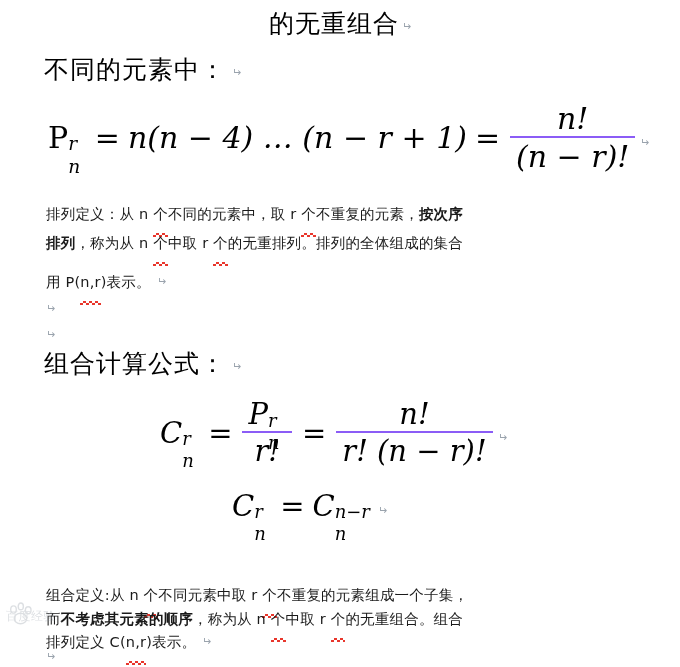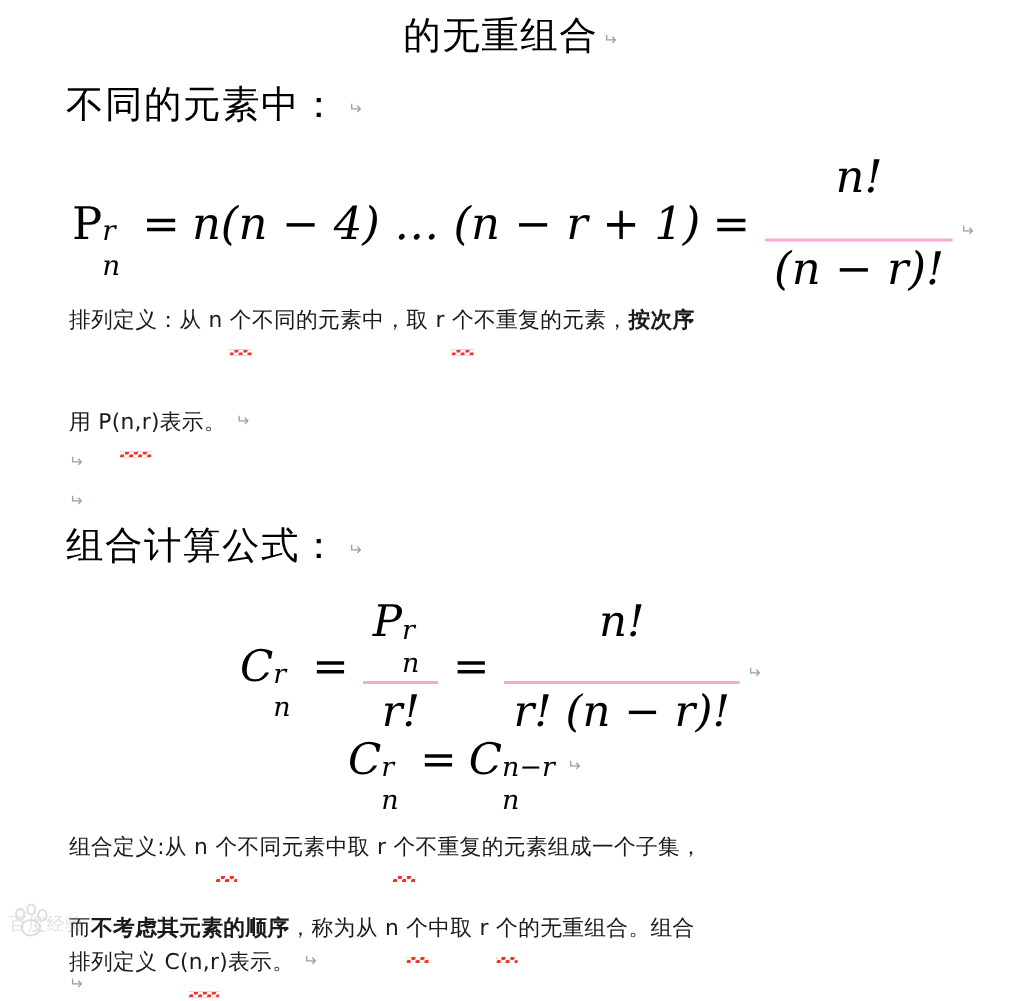--- a/index.html
+++ b/index.html
@@ -113,24 +113,23 @@
     top: -0.08em;
     margin: 0 2px;
   }
   .frac .num {
     display: block;
     padding: 0 6px 1px 6px;
     line-height: 1.12;
   }
   .frac .den {
     display: block;
-    border-top: 2px solid #f9a8d4;
+    border-top: 2px solid #8b5cf6;
     padding: 2px 6px 0 6px;
     line-height: 1.12;
-    margin-top: 23px;
   }
 
   .formula-1 { top: 104px; left: 48px; font-size: 30px; }
   .formula-2 { top: 400px; left: 160px; font-size: 29px; }
   .formula-3 { top: 492px; left: 232px; font-size: 29px; }
 
   
   .body-text {
     position: absolute;
     left: 46px;
@@ -138,21 +137,21 @@
     font-family: "DejaVu Sans", "Liberation Sans", sans-serif;
     font-size: 14.5px;
     line-height: 38px;
     letter-spacing: 0.2px;
     color: #1a1a1a;
     white-space: nowrap;
   }
   .para-1-l1 { top: 195px; }
   .para-1-l2 { top: 224px; }
   .para-1-l3 { top: 262px; }
-  .para-2-l1 { top: 546px; }
+  .para-2-l1 { top: 576px; }
   .para-2-l2 { top: 600px; }
   .para-2-l3 { top: 622px; }
 
   .bold { font-weight: bold; }
 
   
   .squiggle {
     position: relative;
     display: inline-block;
   }
@@ -220,20 +219,23 @@
   <div class="heading heading-1"><span>不同的元素中：</span><span class="pilcrow">↵</span></div>
 
   <div class="math formula-1">
     <span class="mup">P</span><span class="stack"><span class="sup">r</span><span class="sub">n</span></span><span class="eq">=</span><span class="mi">n(n − 4) … (n − r + 1)</span><span class="eq">=</span><span class="frac"><span class="num mi">n!</span><span class="den mi">(n − r)!</span></span><span class="pilcrow tight">↵</span>
   </div>
 
   <div class="body-text para-1-l1">
     <span>排列定义：从 n </span><span class="squiggle">个</span><span>不同的元素中，取 r </span><span class="squiggle">个</span><span>不重复的元素，</span><span class="bold">按次序</span>
   </div>
 
+  <div class="body-text para-1-l2">
+    <span class="bold">排列</span><span>，称为从 n </span><span class="squiggle">个</span><span>中取 r </span><span class="squiggle">个</span><span>的无重排列。排列的全体组成的集合</span>
+  </div>
 
   <div class="body-text para-1-l3">
     <span>用 P(</span><span class="squiggle">n,r</span><span>)表示。</span><span class="pilcrow">↵</span>
   </div>
 
   <div class="empty-para empty-1"><span class="pilcrow">↵</span></div>
   <div class="empty-para empty-2"><span class="pilcrow">↵</span></div>
 
   <div class="heading heading-2"><span>组合计算公式：</span><span class="pilcrow">↵</span></div>
 

